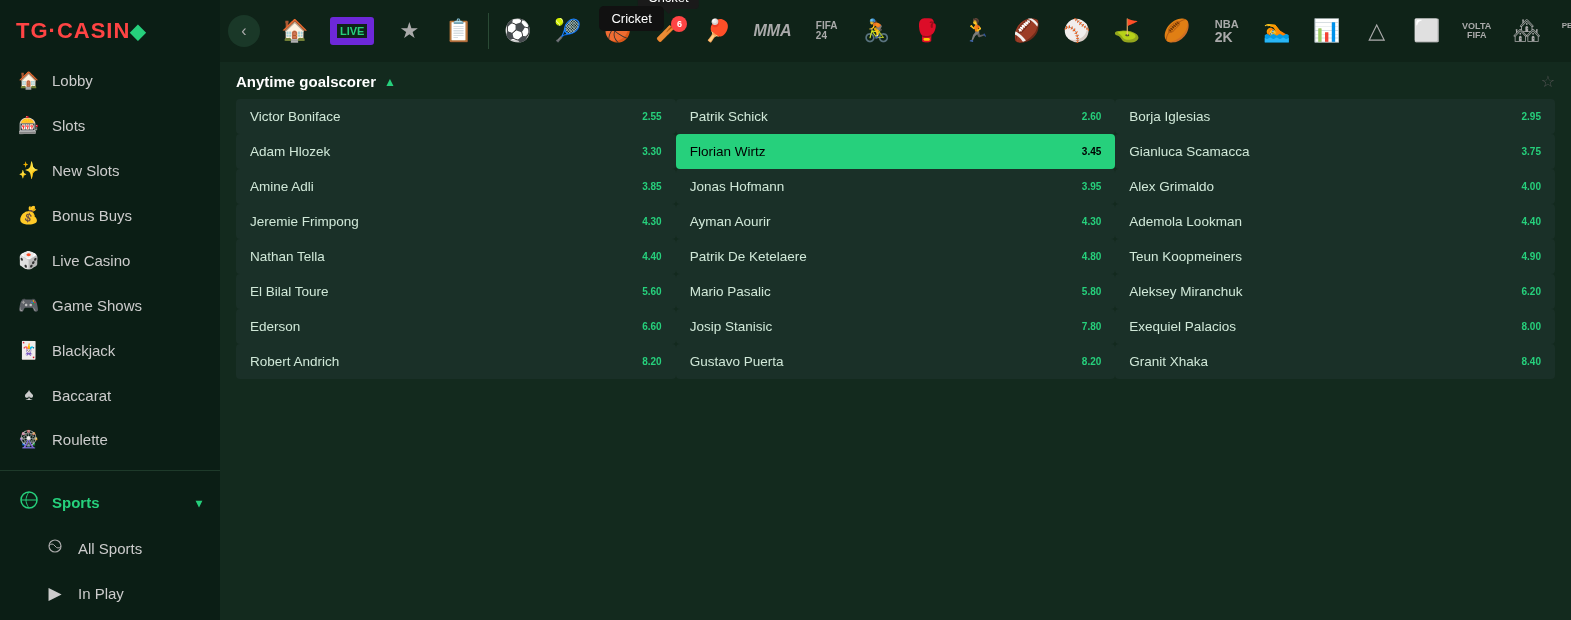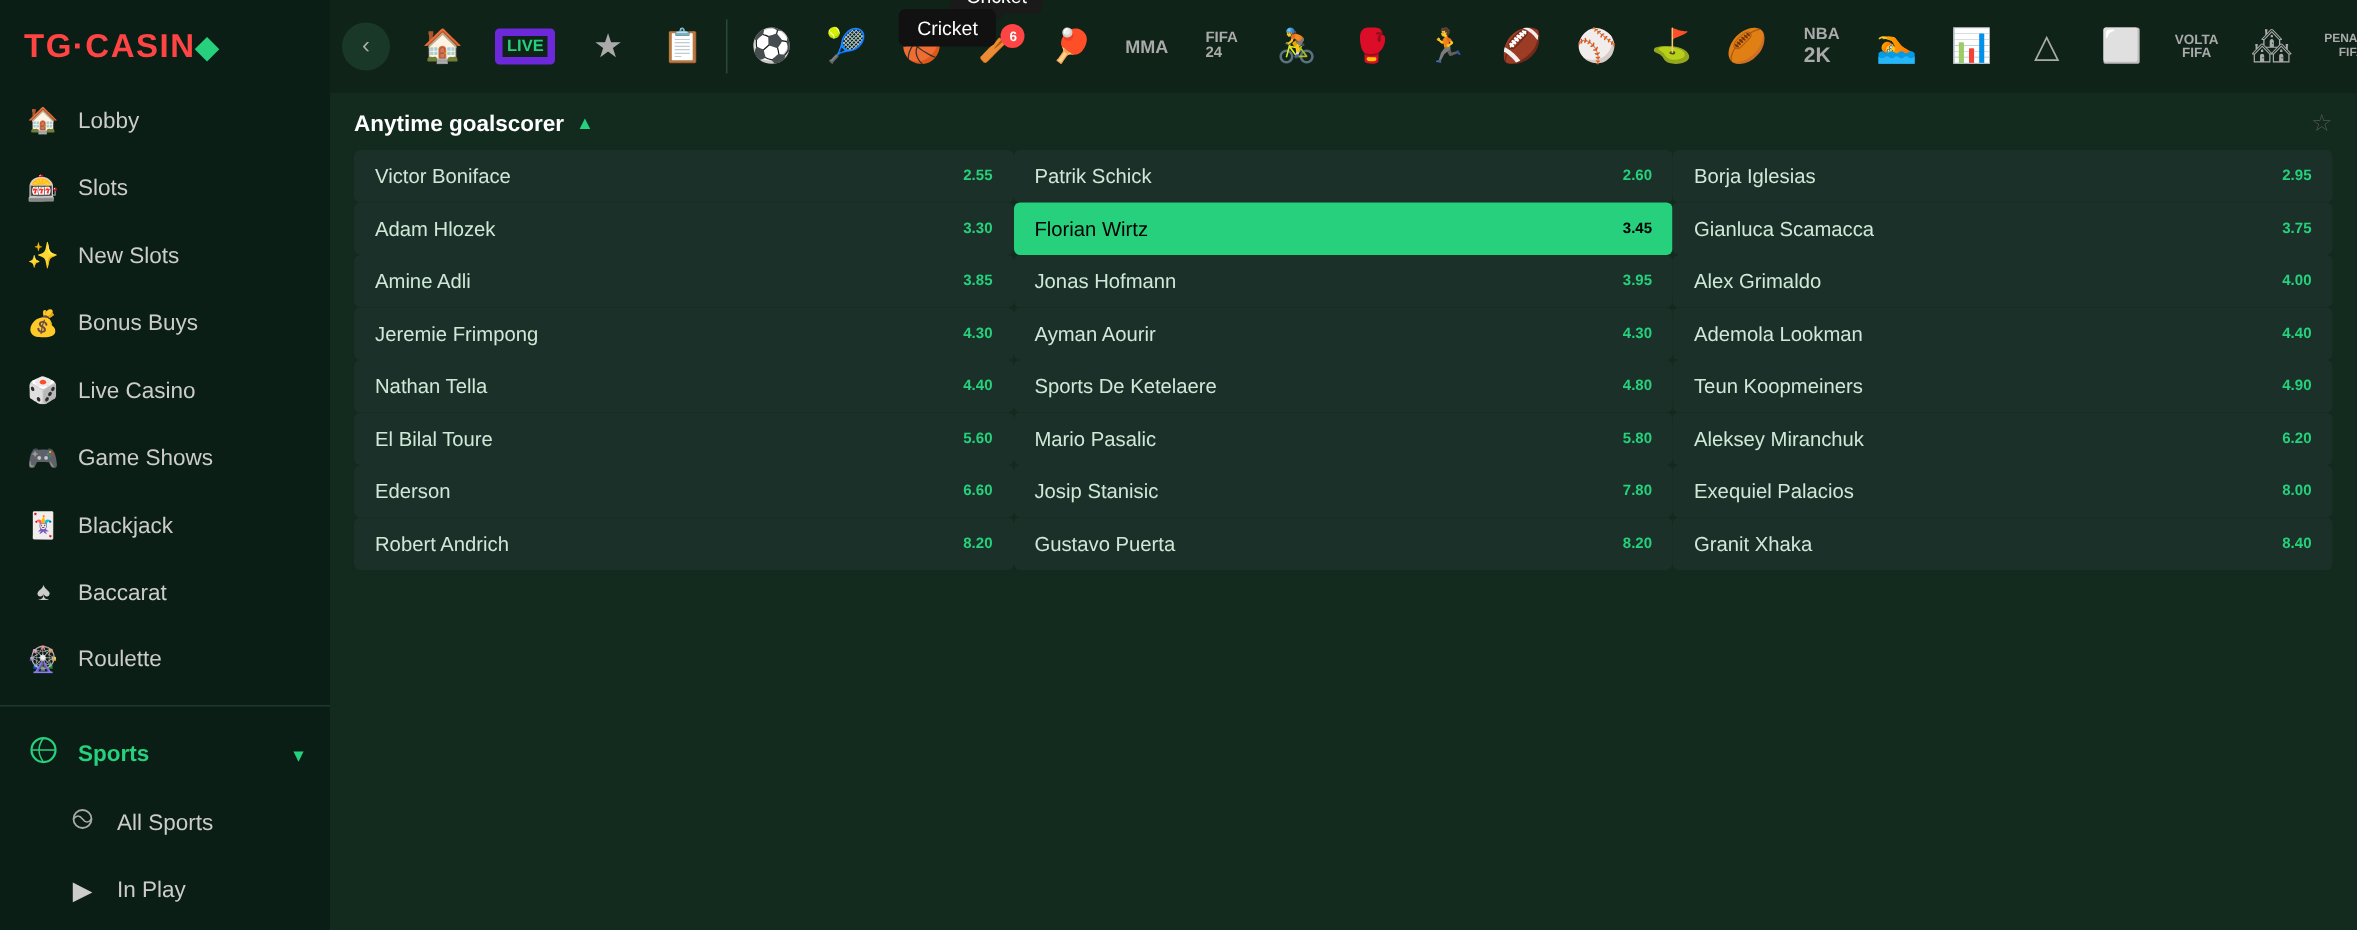--- a/index.html
+++ b/index.html
@@ -324,36 +324,36 @@
   </nav>
 </div>
 
 <div class="main">
 
   <div class="sports-nav-bar">
     <div class="nav-collapse-btn">‹</div>
 
     <div class="sport-icon-btn">🏠</div>
     <div class="sport-icon-btn">
-      <span style="font-size:11px;font-weight:700;color:#26d07c;border:5px solid #6d28d9;padding:1px 3px;border-radius:3px;">LIVE</span>
+      <span style="font-size:11px;font-weight:700;color:#26d07c;border:7px solid #6d28d9;padding:1px 3px;border-radius:3px;">LIVE</span>
     </div>
     <div class="sport-icon-btn">★</div>
     <div class="sport-icon-btn">📋</div>
     <div class="sport-divider"></div>
     <div class="sport-icon-btn active">⚽</div>
     <div class="sport-icon-btn">🎾</div>
     <div class="sport-icon-btn">🏀</div>
     <div class="sport-icon-btn" style="position:relative;">
       🏏
       <div class="sport-badge">6</div>
       <div class="tooltip">Cricket</div>
     </div>
     <div class="sport-icon-btn">🏓</div>
     <div class="sport-icon-btn">
-      <span style="font-size:12px;font-weight:700;color:#aaa;">MMA</span>
+      <span style="font-size:16px;font-weight:700;color:#aaa;font-style:italic;">MMA</span>
     </div>
     <div class="sport-icon-btn">
       <span style="font-size:10px;font-weight:700;color:#aaa;line-height:1;">FIFA<br>24</span>
     </div>
     <div class="sport-icon-btn">🚴</div>
     <div class="sport-icon-btn">🥊</div>
     <div class="sport-icon-btn">🏃</div>
     <div class="sport-icon-btn">🏈</div>
     <div class="sport-icon-btn">⚾</div>
     <div class="sport-icon-btn">⛳</div>
@@ -433,21 +433,21 @@
     </div>
         <div class="bet-row">
       <span class="bet-name">Ademola Lookman</span>
       <span class="bet-odds">4.40</span>
     </div>
         <div class="bet-row">
       <span class="bet-name">Nathan Tella</span>
       <span class="bet-odds">4.40</span>
     </div>
         <div class="bet-row">
-      <span class="bet-name">Sports De Ketelaere</span>
+      <span class="bet-name">Patrik De Ketelaere</span>
       <span class="bet-odds">4.80</span>
     </div>
         <div class="bet-row">
       <span class="bet-name">Teun Koopmeiners</span>
       <span class="bet-odds">4.90</span>
     </div>
         <div class="bet-row">
       <span class="bet-name">El Bilal Toure</span>
       <span class="bet-odds">5.60</span>
     </div>

